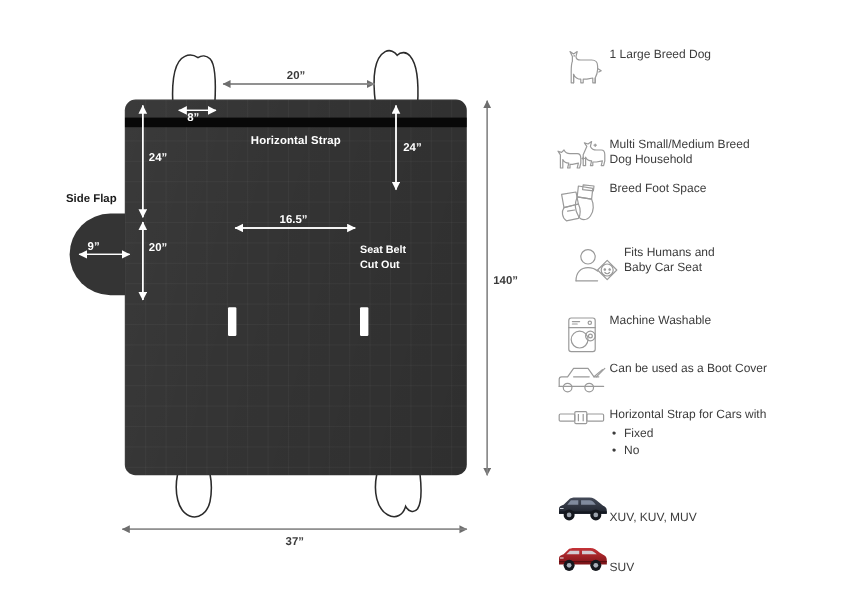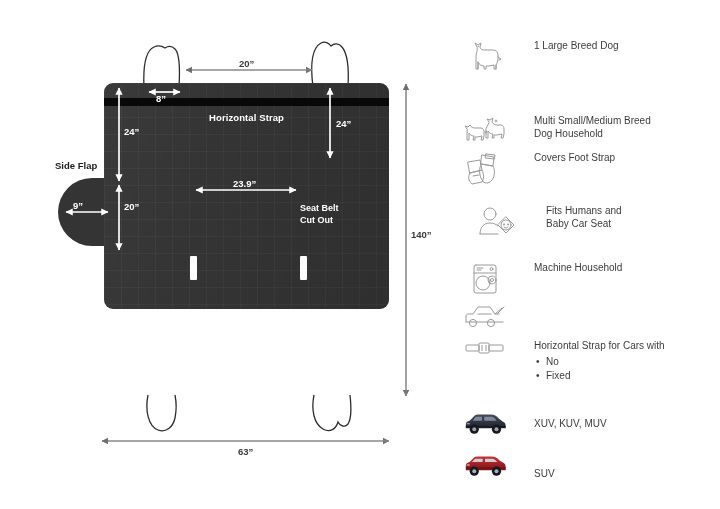--- a/index.html
+++ b/index.html
@@ -10,21 +10,21 @@
     overflow: hidden;
   }
   #stage { position: relative; width: 720px; height: 509px; background:#fff; }
 
   
   #diagram { position: absolute; left: 0; top: 0; width: 460px; height: 509px; }
 
   .mat {
     position: absolute;
     left: 104px; top: 83px;
-    width: 285px; height: 226px;
+    width: 285px; height: 313px;
     background: #343434;
     border-radius: 9px;
     overflow: hidden;
   }
   .mat-texture {
     position: absolute; inset: 0;
     background-image:
       linear-gradient(to right, rgba(255,255,255,.035) 1px, transparent 1px),
       linear-gradient(to bottom, rgba(255,255,255,.035) 1px, transparent 1px);
     background-size: 17px 17px;
@@ -81,21 +81,21 @@
   .dim-text.on-mat  { color: #ffffff; }
   .dim-text.on-page { color: #3a3a3a; }
 
   
   #features {
     position: absolute; left: 462px; top: 38px;
     width: 258px;
   }
   .feat {
     position: absolute;
-    display: flex; align-items: flex-start; gap: 26px;
+    display: flex; align-items: flex-start;
   }
   .feat-icon {
     width: 46px; flex: 0 0 46px;
     display: flex; align-items: center; justify-content: center;
   }
   .feat-text {
     color: #3c3c3c; font-size: 10px; line-height: 13px;
     padding-top: 1px;
   }
   .feat-sub { margin-top: 3px; }
@@ -193,24 +193,24 @@
 
       <line x1="102" y1="441" x2="389" y2="441" stroke="#8a8a8a" stroke-width="1.1" marker-end="url(#ag)"></line>
       <line x1="389" y1="441" x2="102" y2="441" stroke="#8a8a8a" stroke-width="1.1" marker-end="url(#ag)"></line>
     </svg>
 
     <div class="dim-text on-mat" style="left:156px; top:93px;">8”</div>
     <div class="dim-text on-page" style="left:239px; top:58px;">20”</div>
     <div class="dim-text on-mat" style="left:124px; top:126px;">24”</div>
     <div class="dim-text on-mat" style="left:124px; top:201px;">20”</div>
     <div class="dim-text on-mat" style="left:336px; top:118px;">24”</div>
-    <div class="dim-text on-mat" style="left:233px; top:178px;">23.9”</div>
+    <div class="dim-text on-mat" style="left:233px; top:178px;">16.5”</div>
     <div class="dim-text on-mat" style="left:73px; top:200px;">9”</div>
     <div class="dim-text on-page" style="left:411px; top:229px;">140”</div>
-    <div class="dim-text on-page" style="left:238px; top:446px;">63”</div>
+    <div class="dim-text on-page" style="left:238px; top:446px;">37”</div>
   </div>
 
   <div id="features">
 
     <div class="feat" style="top:0px; left:0;">
       <div class="feat-icon">
         <svg width="40" height="40" viewBox="0 0 40 40">
           <g fill="none" stroke="#9a9a9a" stroke-width="1" stroke-linejoin="round" stroke-linecap="round">
             <path d="M12 9 L10 5 L13 7 L16 5 L15 9 C15 11 17 12 19 12 L28 12 C31 12 33 14 33 17
                      L33 20 C33 23 32 25 31 27 L31 31 L29 31 L29 27 L24 28 L21 28 L21 31 L19 31 L19 28
@@ -250,21 +250,21 @@
           <g fill="none" stroke="#9a9a9a" stroke-width="1" stroke-linejoin="round" stroke-linecap="round">
             <path d="M18 5 L30 7 L29 16 L17 14 Z"></path>
             <path d="M17 14 L29 16 C31 20 31 26 28 30 C25 34 20 34 18 30 C15 25 15 19 17 14 Z"></path>
             <path d="M4 12 L16 10 L18 20 L6 23 Z"></path>
             <path d="M6 23 L18 20 C20 24 20 29 18 32 L8 34 C4 31 4 26 6 23 Z"></path>
             <path d="M22 4 L31 5 L30.5 9 L21.5 8 Z"></path>
             <path d="M9 26 L15 25"></path>
           </g>
         </svg>
       </div>
-      <div class="feat-text">Covers Foot Strap</div>
+      <div class="feat-text">Breed Foot Space</div>
     </div>
 
     <div class="feat" style="top:165px; left:12px;">
       <div class="feat-icon">
         <svg width="42" height="40" viewBox="0 0 42 40">
           <g fill="none" stroke="#9a9a9a" stroke-width="1" stroke-linejoin="round" stroke-linecap="round">
             <circle cx="14" cy="11" r="6"></circle>
             <path d="M4 31 C4 24 8 20 14 20 C17 20 20 21 22 23"></path>
             <path d="M4 31 L22 31"></path>
             <path d="M30 14 L38 22 L30 30 L22 22 Z"></path>
@@ -285,60 +285,61 @@
             <rect x="7" y="5" width="22" height="28" rx="2"></rect>
             <path d="M7 13 L29 13"></path>
             <path d="M10 8 L16 8 M10 10 L14 10"></path>
             <circle cx="24.5" cy="9" r="1.4"></circle>
             <circle cx="16" cy="23" r="7"></circle>
             <circle cx="25" cy="20" r="4"></circle>
             <circle cx="25" cy="20" r="1.6"></circle>
           </g>
         </svg>
       </div>
-      <div class="feat-text">Machine Household</div>
+      <div class="feat-text">Machine Washable</div>
     </div>
 
     <div class="feat" style="top:262px; left:0;">
       <div class="feat-icon">
         <svg width="44" height="34" viewBox="0 0 44 34">
           <g fill="none" stroke="#9a9a9a" stroke-width="1" stroke-linejoin="round" stroke-linecap="round">
             <path d="M3 22 L3 16 C3 15 4 14 5 14 L10 14 L15 7 L27 7 L32 14 L36 14"></path>
             <path d="M3 22 L40 22"></path>
             <path d="M32 14 L39 8"></path>
             <path d="M34 14 L41 7"></path>
             <circle cx="10" cy="23" r="3.6"></circle>
             <circle cx="28" cy="23" r="3.6"></circle>
             <path d="M15 14 L28 14"></path>
           </g>
         </svg>
       </div>
+      <div class="feat-text">Can be used as a Boot Cover</div>
     </div>
 
     <div class="feat" style="top:300px; left:0;">
       <div class="feat-icon">
         <svg width="44" height="20" viewBox="0 0 44 20">
           <g fill="none" stroke="#9a9a9a" stroke-width="1" stroke-linejoin="round">
             <rect x="3" y="7" width="13" height="6" rx="1"></rect>
             <rect x="16" y="5" width="10" height="10" rx="1"></rect>
             <rect x="26" y="7" width="14" height="6" rx="1"></rect>
             <path d="M19 7 L19 13 M23 7 L23 13"></path>
           </g>
         </svg>
       </div>
       <div>
         <div class="feat-text">Horizontal Strap for Cars with</div>
         <div class="feat-sub">
+          <div class="feat-sub-item">Fixed</div>
           <div class="feat-sub-item">No</div>
-          <div class="feat-sub-item">Fixed</div>
         </div>
       </div>
     </div>
 
-    <div class="feat" style="top:370px; left:0; align-items:center;">
+    <div class="feat" style="top:370px; left:0; align-items:flex-end;">
       <div class="feat-icon">
         <svg class="car-photo" viewBox="0 0 60 34">
           <defs>
             <linearGradient id="gxuv" x1="0" y1="0" x2="0" y2="1">
               <stop offset="0" stop-color="#454b59"></stop>
                 <stop offset="1" stop-color="#1d222c"></stop>
             </linearGradient>
           </defs>
           <path d="M5 24 L5 18 C5 16 7 15 10 14 L17 7 C19 6 22 6 26 6 L38 6 C42 6 45 8 48 11
                    L53 15 C56 16 57 18 57 21 L57 24 Z" fill="url(#gxuv)"></path>

